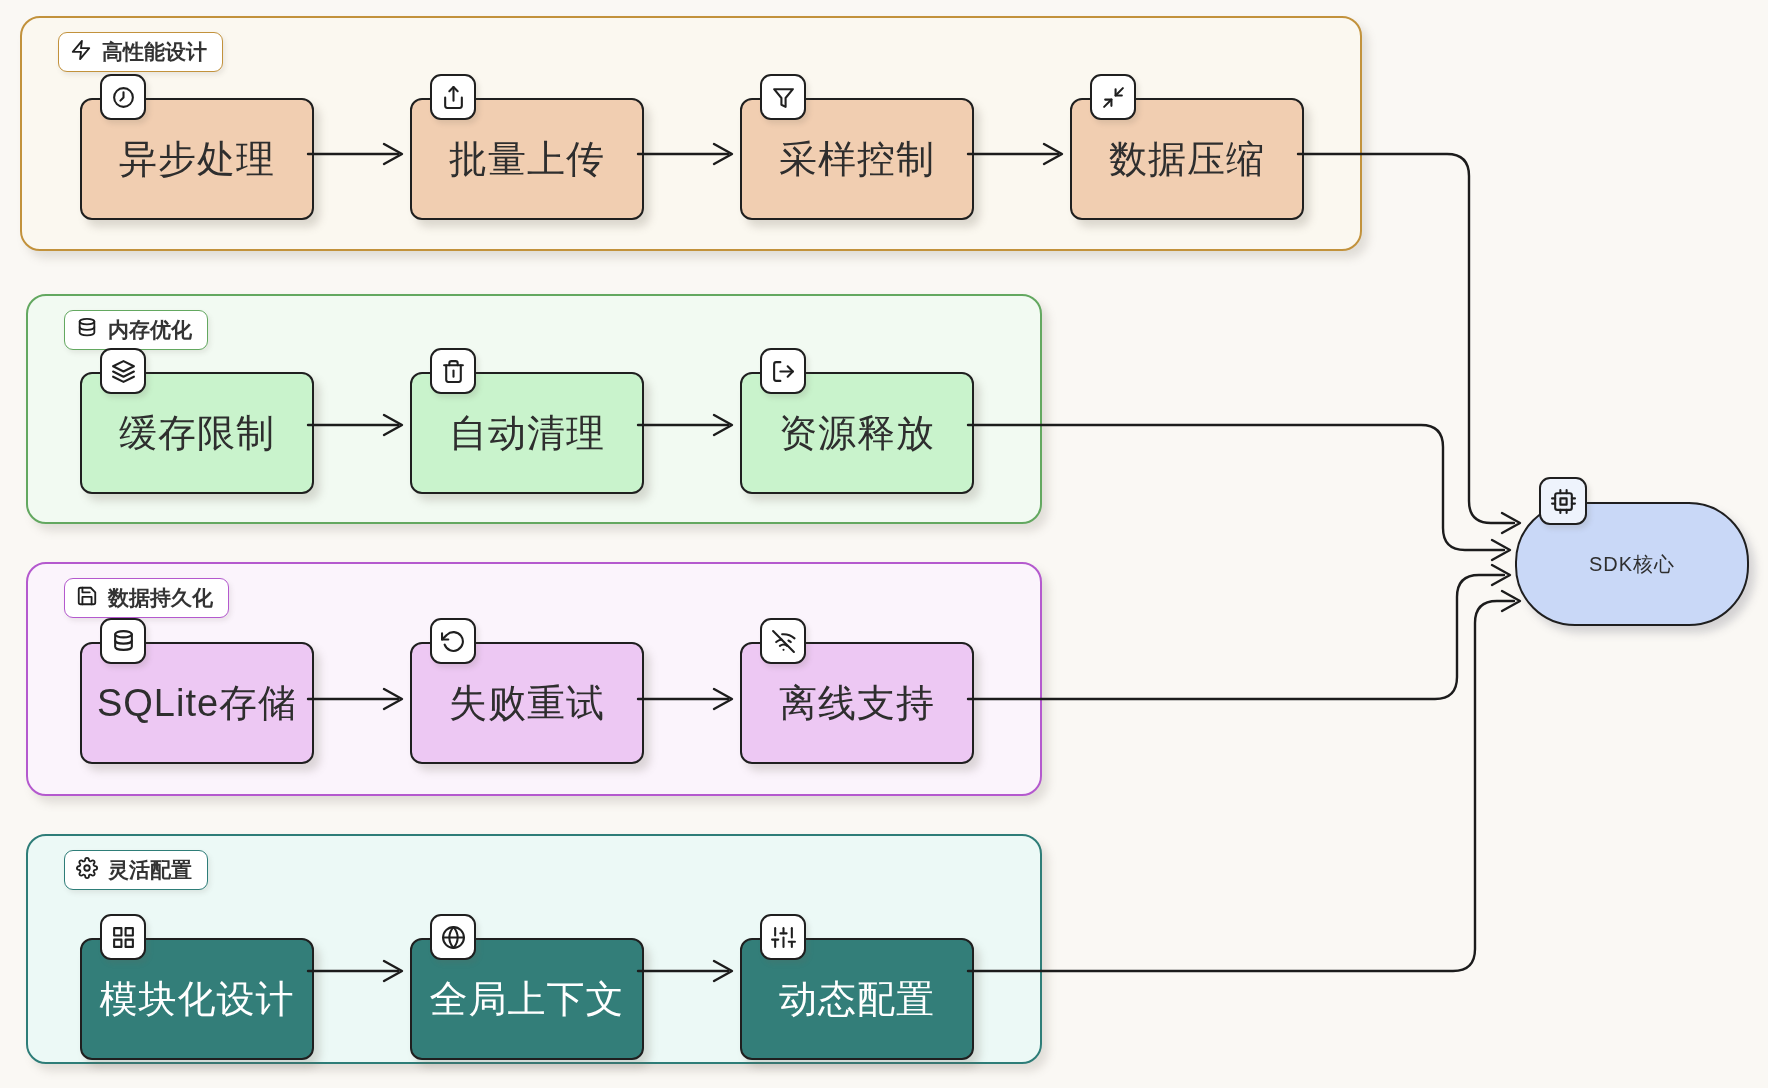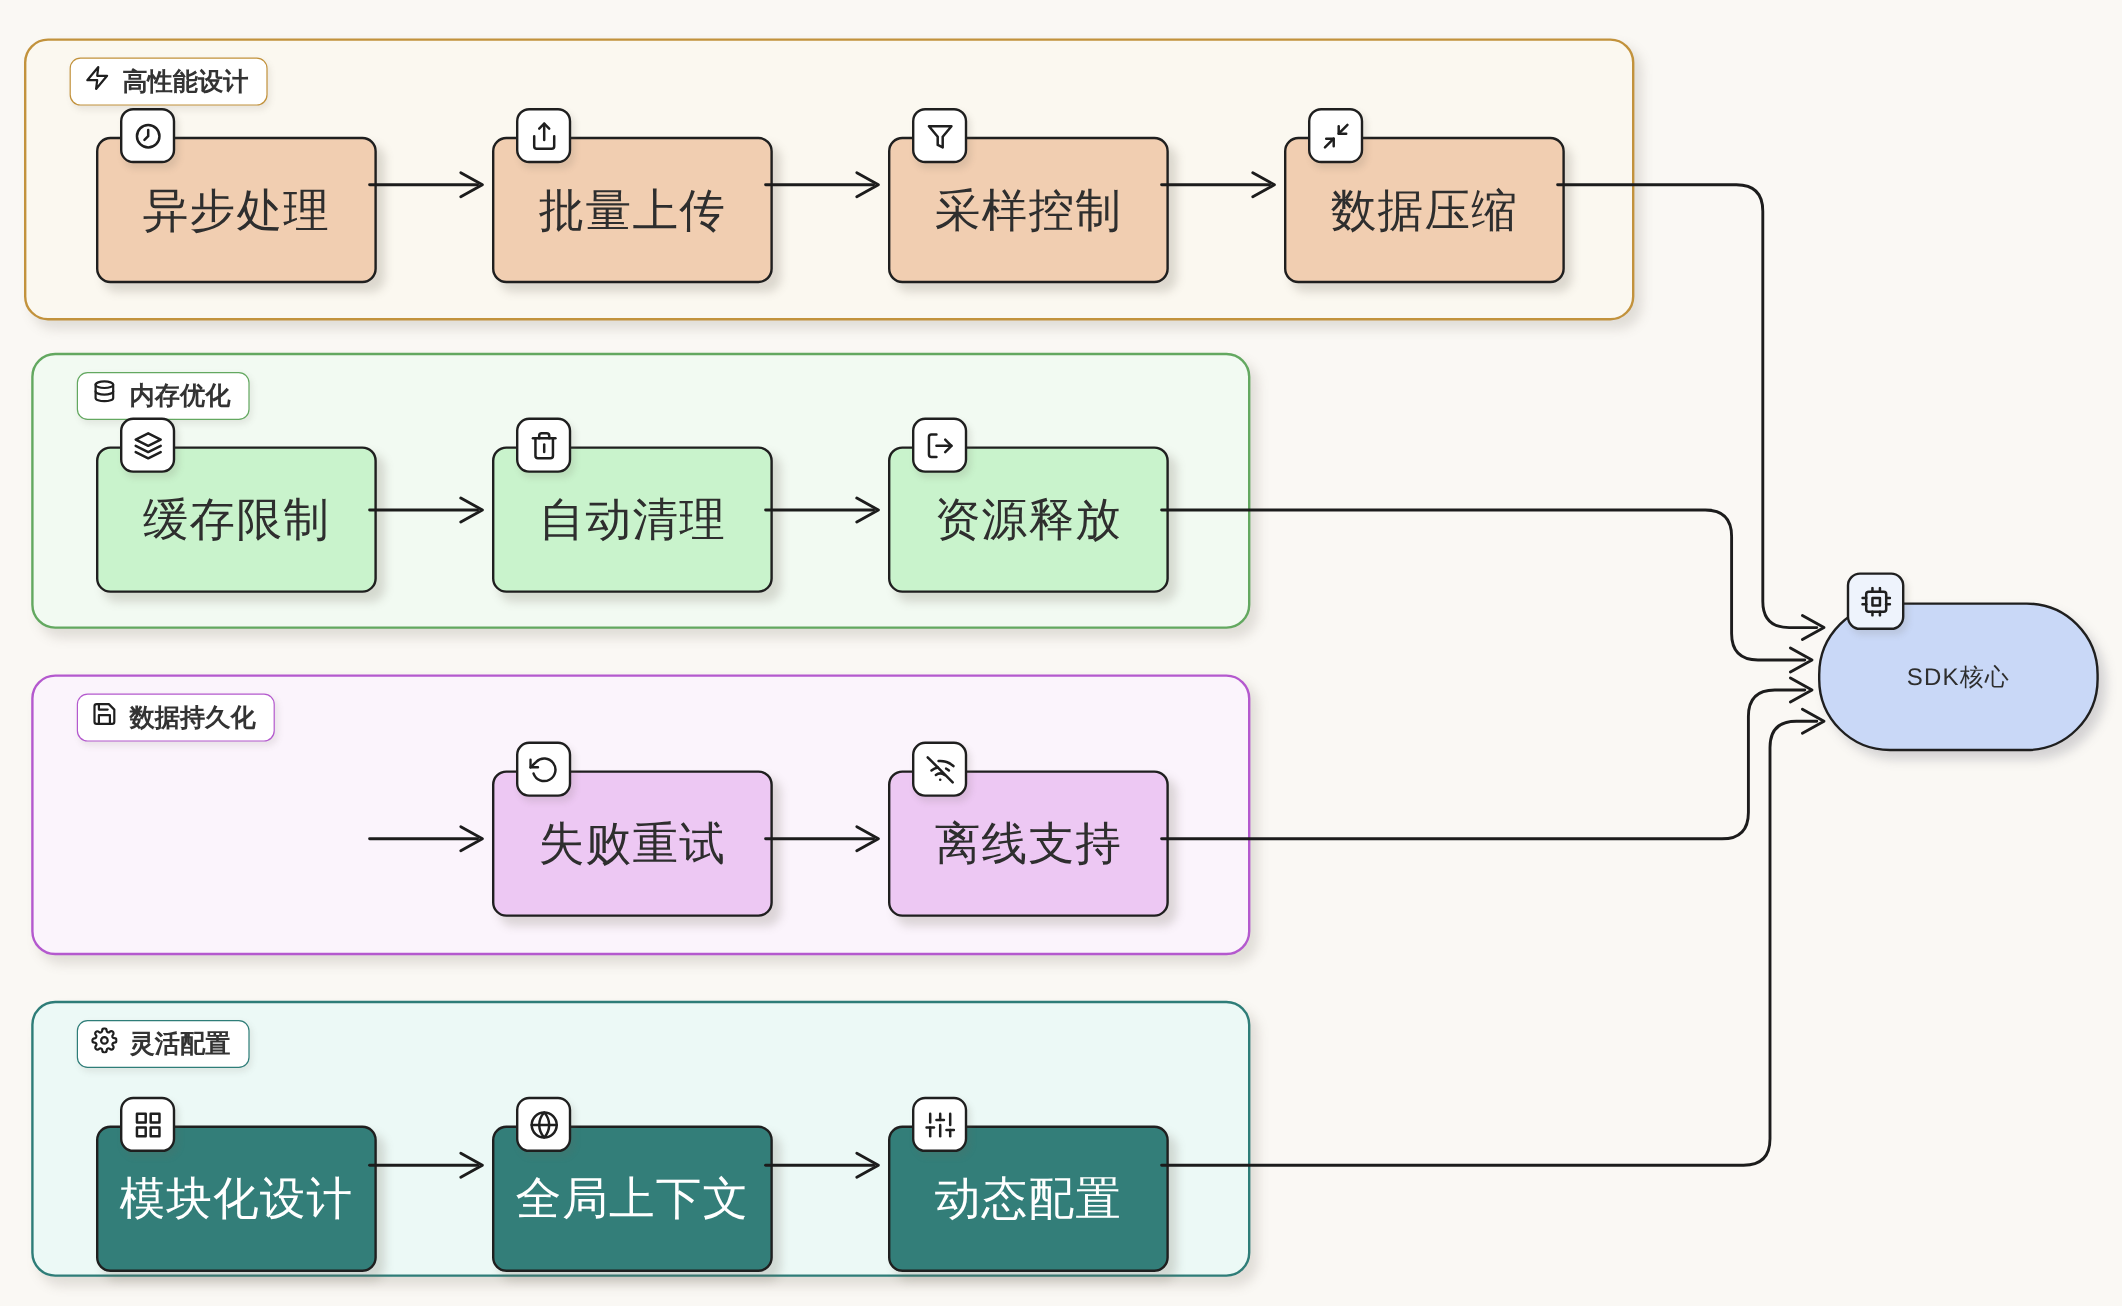--- a/index.html
+++ b/index.html
@@ -5,21 +5,21 @@
   html,body { margin:0; padding:0; }
   body {
     width:1768px; height:1088px; position:relative; overflow:hidden;
     background:#FAF8F4;
     font-family:"Liberation Sans", sans-serif;
   }
   .group {
     position:absolute; border:2px solid var(--gc); background:var(--gbg);
     border-radius:20px; box-shadow:6px 7px 10px rgba(110,100,88,.18);
   }
-  .g0 { left:20px;  top:32px;  width:1338px; height:231px; }
+  .g0 { left:20px;  top:16px;  width:1338px; height:231px; }
   .g1 { left:26px;  top:294px; width:1012px; height:226px; }
   .g2 { left:26px;  top:562px; width:1012px; height:230px; }
   .g3 { left:26px;  top:834px; width:1012px; height:226px; }
   .group-label {
     position:absolute; top:14px; left:36px; display:flex; align-items:center; gap:10px;
     background:#ffffff; border:1.5px solid var(--gc); border-radius:9px;
     padding:5px 15px 5px 11px; font-size:21px; font-weight:bold; color:#333;
     box-shadow:2px 3px 5px rgba(110,100,88,.12);
   }
   .group-label svg { width:22px; height:22px; }
@@ -153,20 +153,30 @@
 <section class="group g2" style="--gc: #B459CE; --gbg: #FBF4FC; --nfill: #EDC8F3; --ntext: #2E2E2E;">
   <div class="group-label">
     <span>
       <svg class="ic" viewBox="0 0 24 24">
           <path d="M19 21H5a2 2 0 0 1-2-2V5a2 2 0 0 1 2-2h11l5 5v11a2 2 0 0 1-2 2z"></path>
           <polyline points="17 21 17 13 7 13 7 21"></polyline>
           <polyline points="7 3 7 8 15 8"></polyline>
         </svg>
     </span>
     <span>数据持久化</span>
+  </div>
+  <div class="node q0">
+    <span class="badge">
+      <svg class="ic" viewBox="0 0 24 24">
+          <ellipse cx="12" cy="5" rx="8" ry="3"></ellipse>
+          <path d="M4 5v6c0 1.7 3.6 3 8 3s8-1.3 8-3V5"></path>
+          <path d="M4 11v6c0 1.7 3.6 3 8 3s8-1.3 8-3v-6"></path>
+        </svg>
+    </span>
+    <span>SQLite存储</span>
   </div>
   <div class="node q1">
     <span class="badge">
       <svg class="ic" viewBox="0 0 24 24">
           <polyline points="1 4 1 10 7 10"></polyline>
           <path d="M3.51 15a9 9 0 1 0 2.13-9.36L1 10"></path>
         </svg>
     </span>
     <span>失败重试</span>
   </div>

